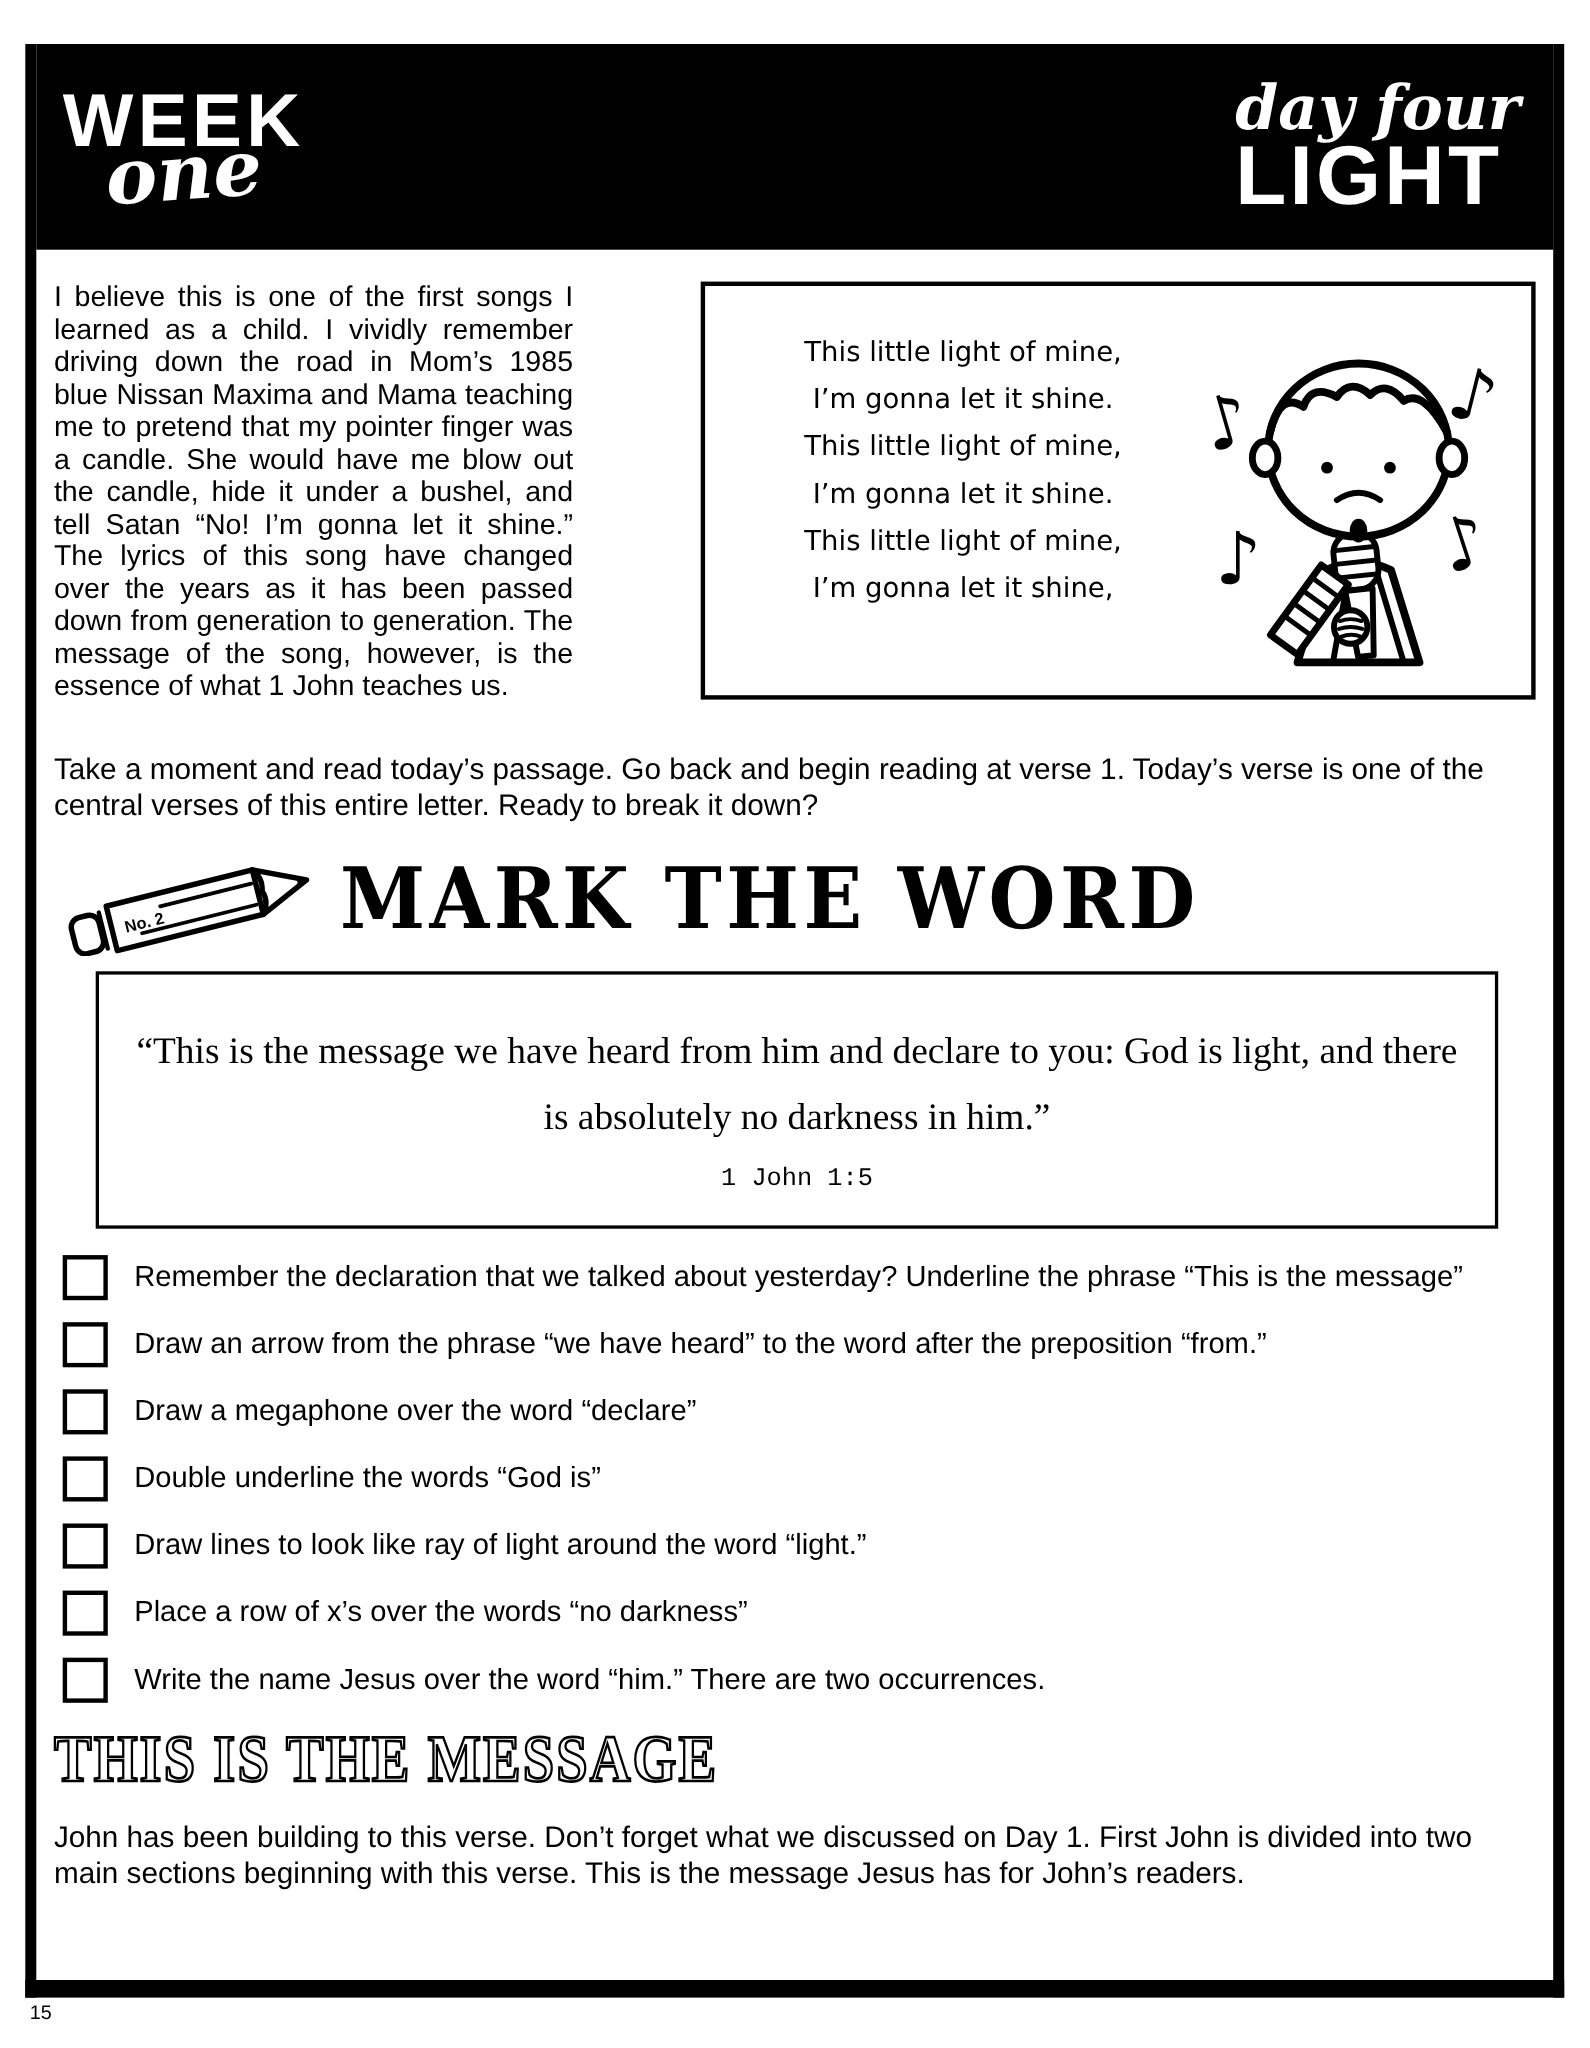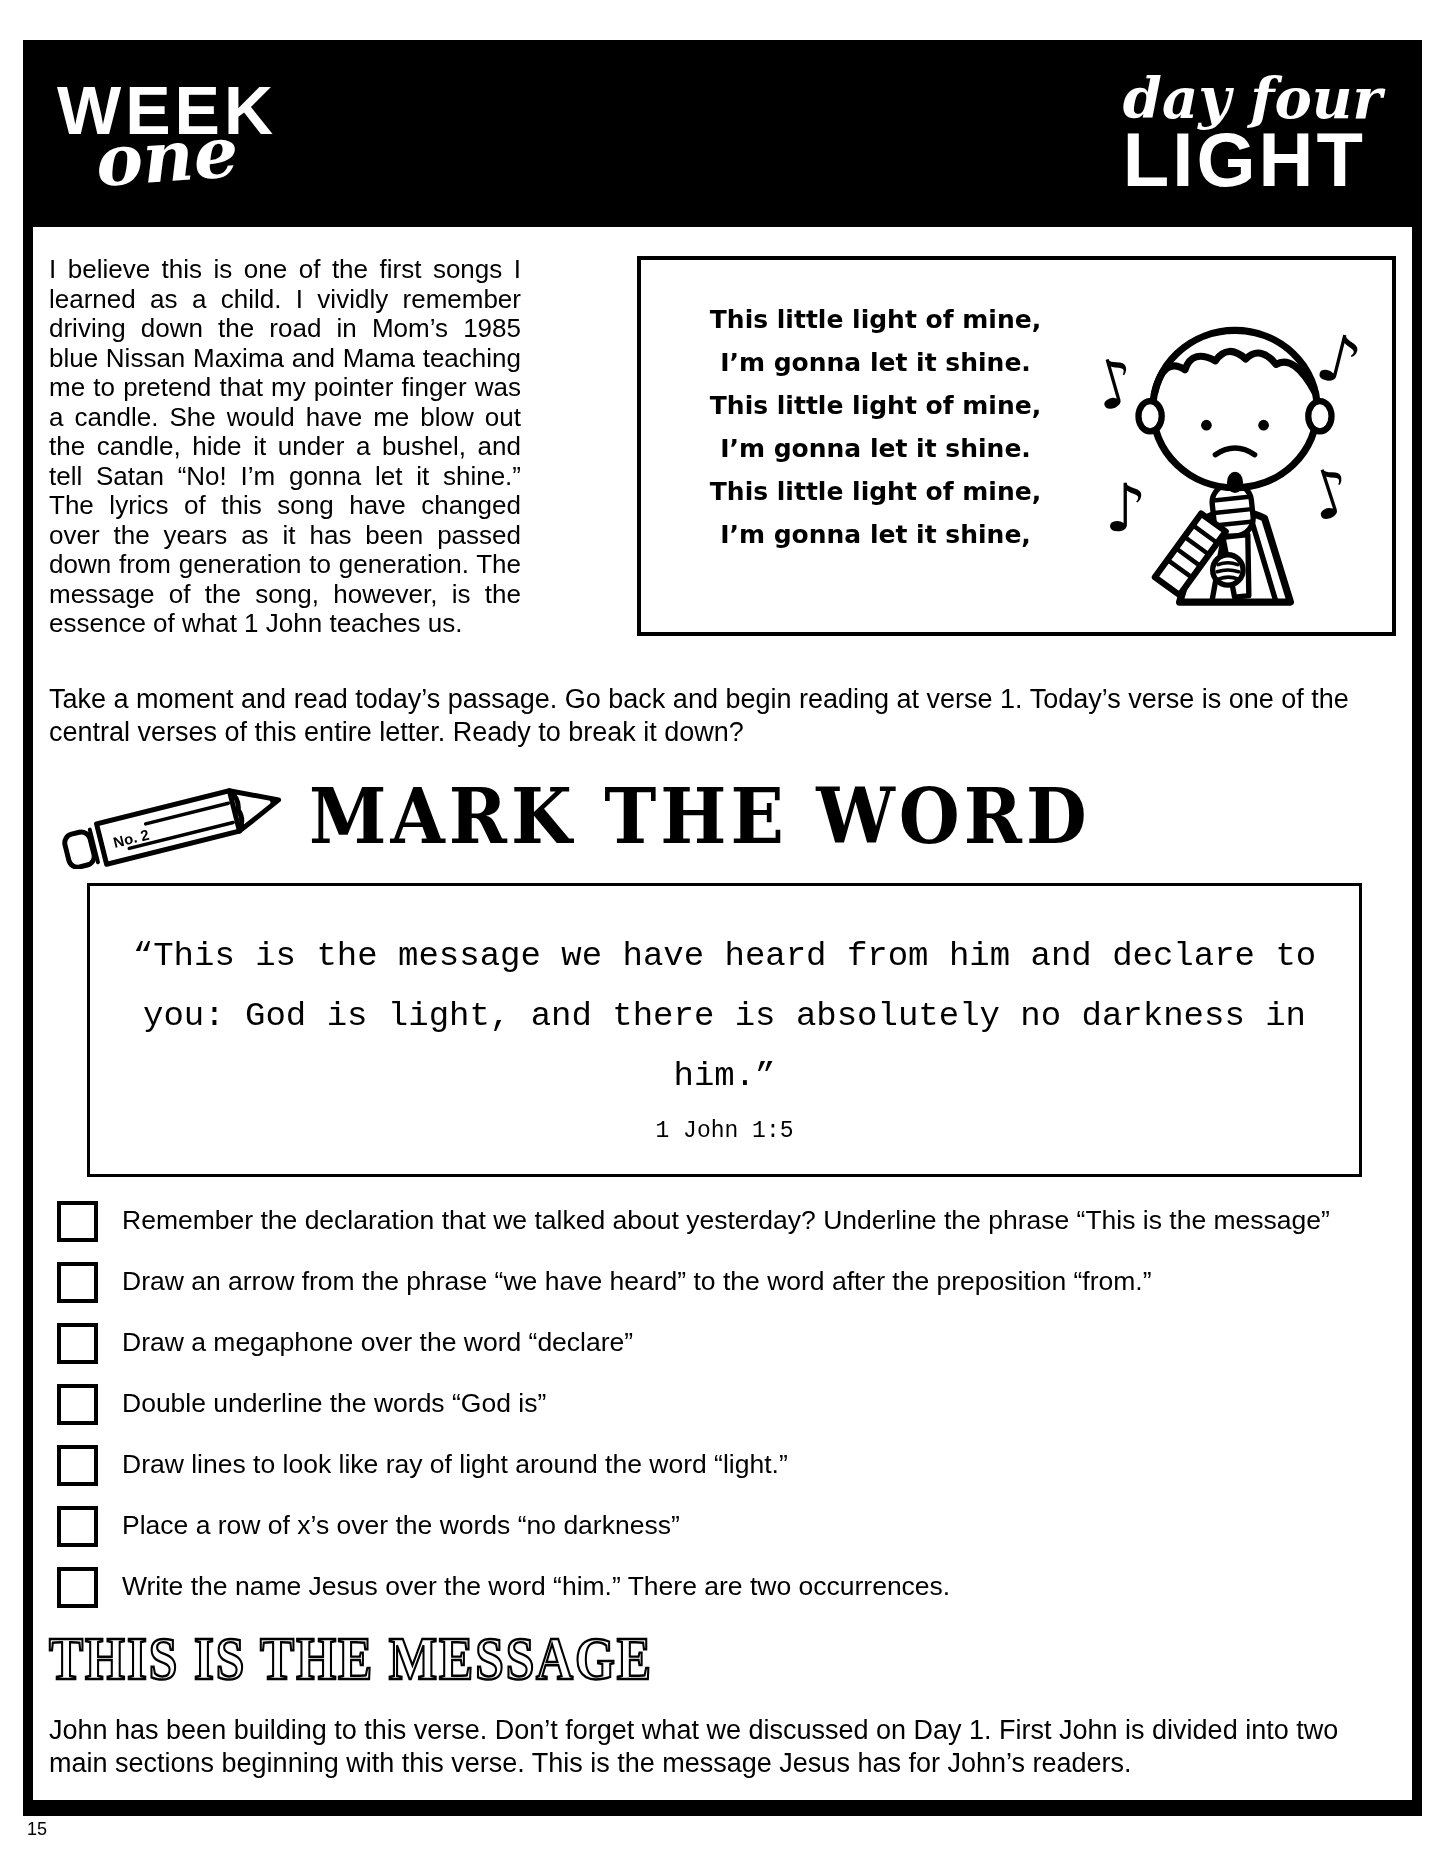--- a/index.html
+++ b/index.html
@@ -17,31 +17,31 @@
   .day-block{text-align:left;line-height:1;}
   .day-label{font-family:"DejaVu Serif",serif;font-style:italic;font-size:56px;font-weight:bold;}
   .day-title{font-size:76px;font-weight:bold;letter-spacing:3px;margin-top:-4px;}
   
   .content{padding:26px 16px 0 16px;}
   .top-row{display:flex;align-items:center;}
   .intro{width:472px;margin:2px 0 0 0;font-size:26px;line-height:29.5px;text-align:justify;}
   .song-box{flex:1;margin-left:116px;border:4px solid #000;padding:30px 14px 18px 18px;box-sizing:border-box;}
   .song-inner{display:flex;align-items:flex-start;}
   .lyrics{flex:1;text-align:center;font-family:"DejaVu Sans",sans-serif;font-size:25px;line-height:43px;padding-top:8px;}
-  .lyrics span{display:block;font-weight:bold;}
+  .lyrics span{display:block;}
   .boy{width:286px;height:324px;flex-shrink:0;}
   .lyrics-final{font-family:"DejaVu Sans",sans-serif;font-size:25px;margin-top:0;padding-left:2px;}
   .prompt{margin:44px 0 0 0;font-size:27px;line-height:33px;}
   
   .mark-row{display:flex;align-items:center;margin:12px 0 0 6px;height:112px;}
   .pencil{width:238px;height:104px;flex-shrink:0;}
   .mark-title{font-family:"DejaVu Serif",serif;font-size:70px;font-weight:bold;letter-spacing:4px;
               margin:0 0 0 16px;transform:scaleY(1.1);white-space:nowrap;}
   .verse-box{border:3px solid #000;margin:10px 34px 0 38px;padding:40px 24px 30px 24px;text-align:center;}
-  .verse-text{font-family:Liberation Mono, monospace;font-size:34px;line-height:60px;max-width:1215px;margin:0 auto;}
+  .verse-text{font-family:Liberation Serif, serif;font-size:34px;line-height:60px;max-width:1215px;margin:0 auto;}
   .verse-ref{font-family:Liberation Mono, monospace;font-size:23px;margin:12px 0 0 0;}
   
   .checklist{margin-top:24px;}
   .check-item{display:flex;align-items:flex-start;margin-bottom:20px;}
   .checkbox{width:33px;height:33px;border:4px solid #000;flex-shrink:0;margin:0 24px 0 8px;background:#fff;}
   .check-text{font-size:26.5px;line-height:32px;max-width:1280px;padding-top:3px;}
   .section-heading{font-family:"Liberation Serif",serif;font-size:54px;font-weight:bold;letter-spacing:2px;
                    color:#fff;-webkit-text-stroke:2.2px #000;margin:8px 0 0 0;
                    transform:scale(0.95,1.12);transform-origin:left center;white-space:nowrap;}
   .closing{margin:24px 0 0 0;font-size:27px;line-height:33.5px;}

